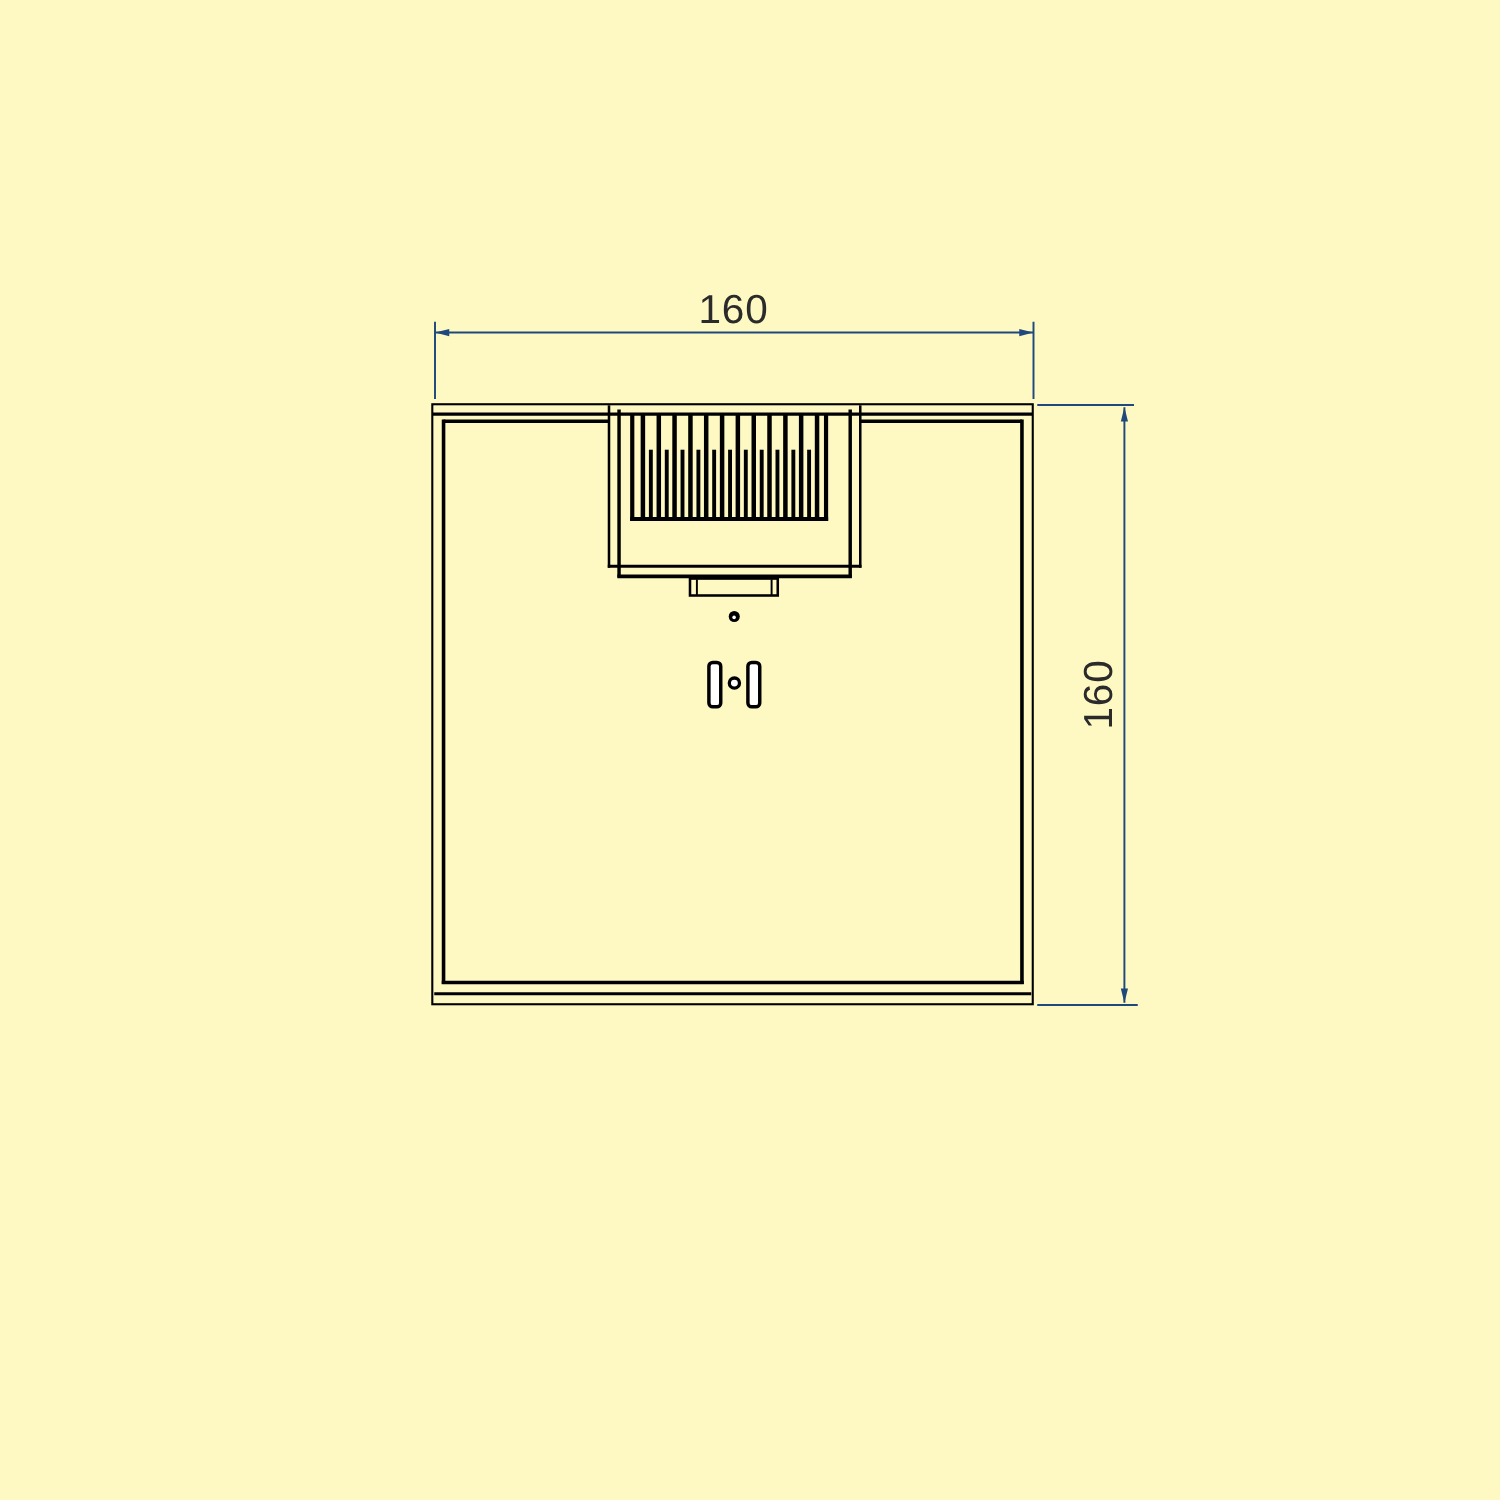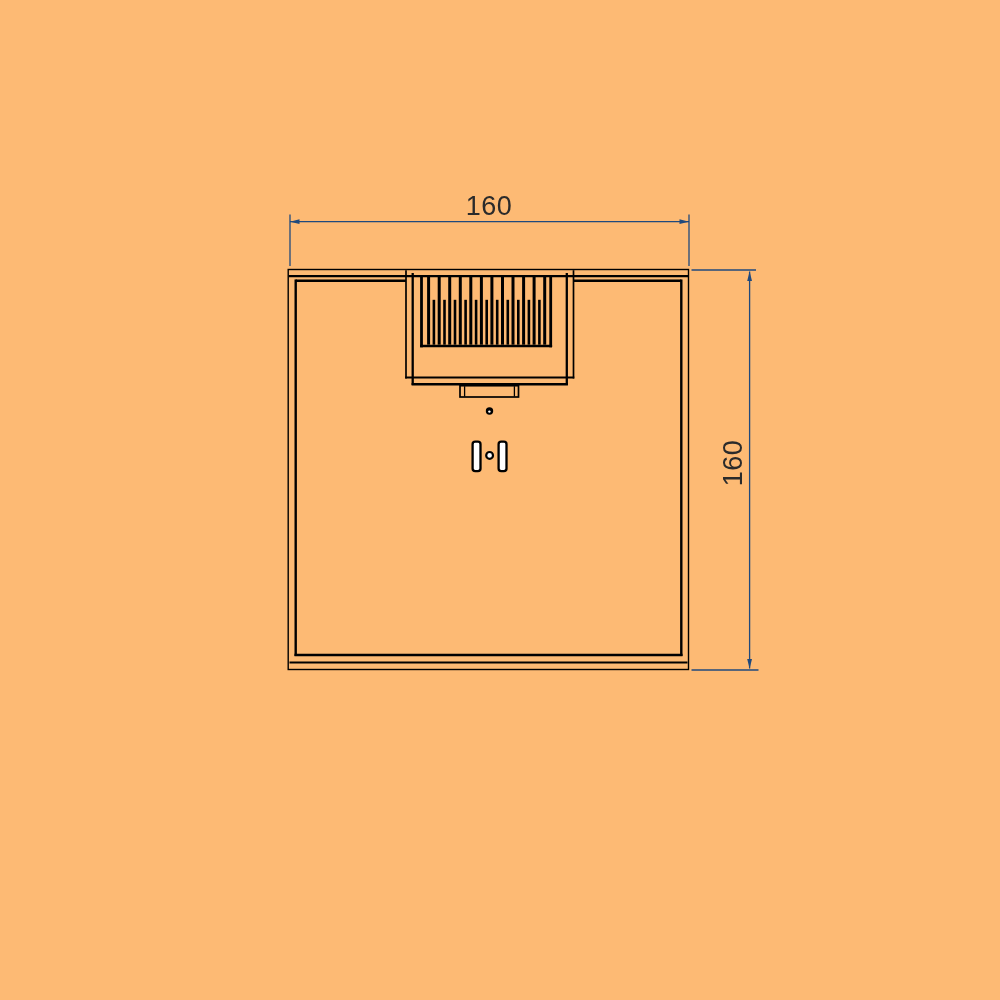--- a/index.html
+++ b/index.html
@@ -1,19 +1,19 @@
 <!DOCTYPE html>
 <html><head>
 <meta charset="utf-8">
 <style>
   html,body{margin:0;padding:0;background:#ffffff;}
   .stage{
     position:relative;
     width:1000px;height:1000px;
-    background:#fdba74;
+    background:#fef9c3;
     overflow:hidden;
     font-family:"Liberation Sans", sans-serif;
   }
   .drawing-svg{position:absolute;left:0;top:0;width:1000px;height:1000px;}
   .dim-label{
     position:absolute;
     color:#2b2b2b;
     font-size:27px;
     line-height:1;
     white-space:nowrap;

